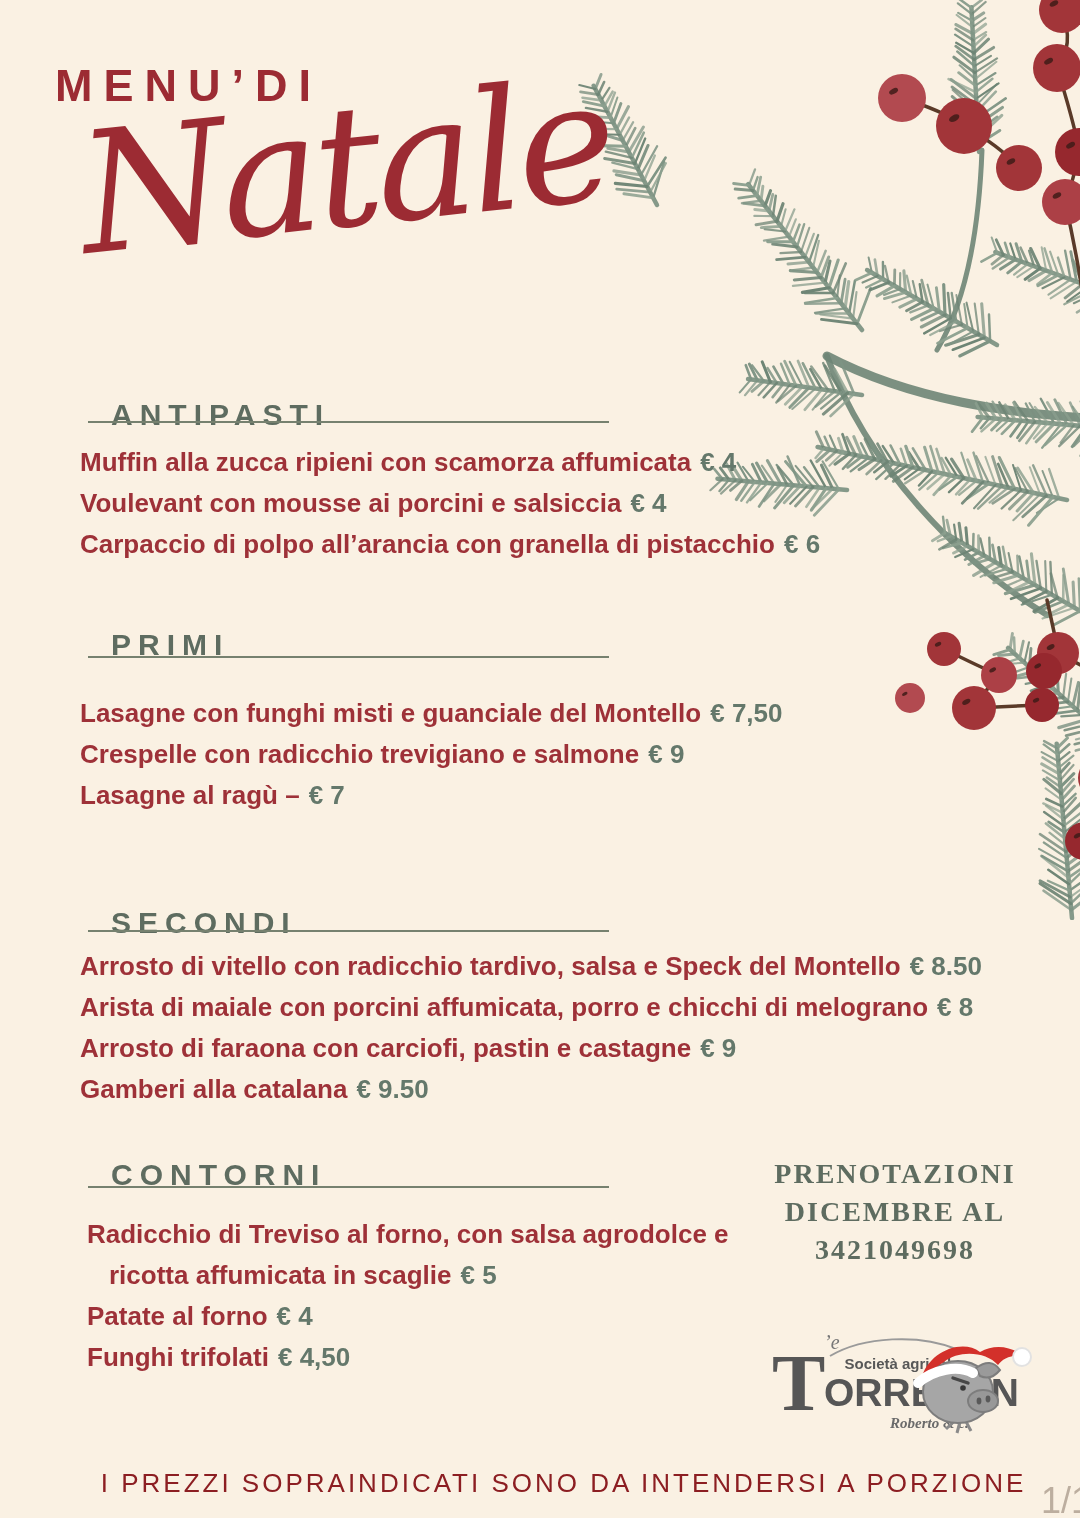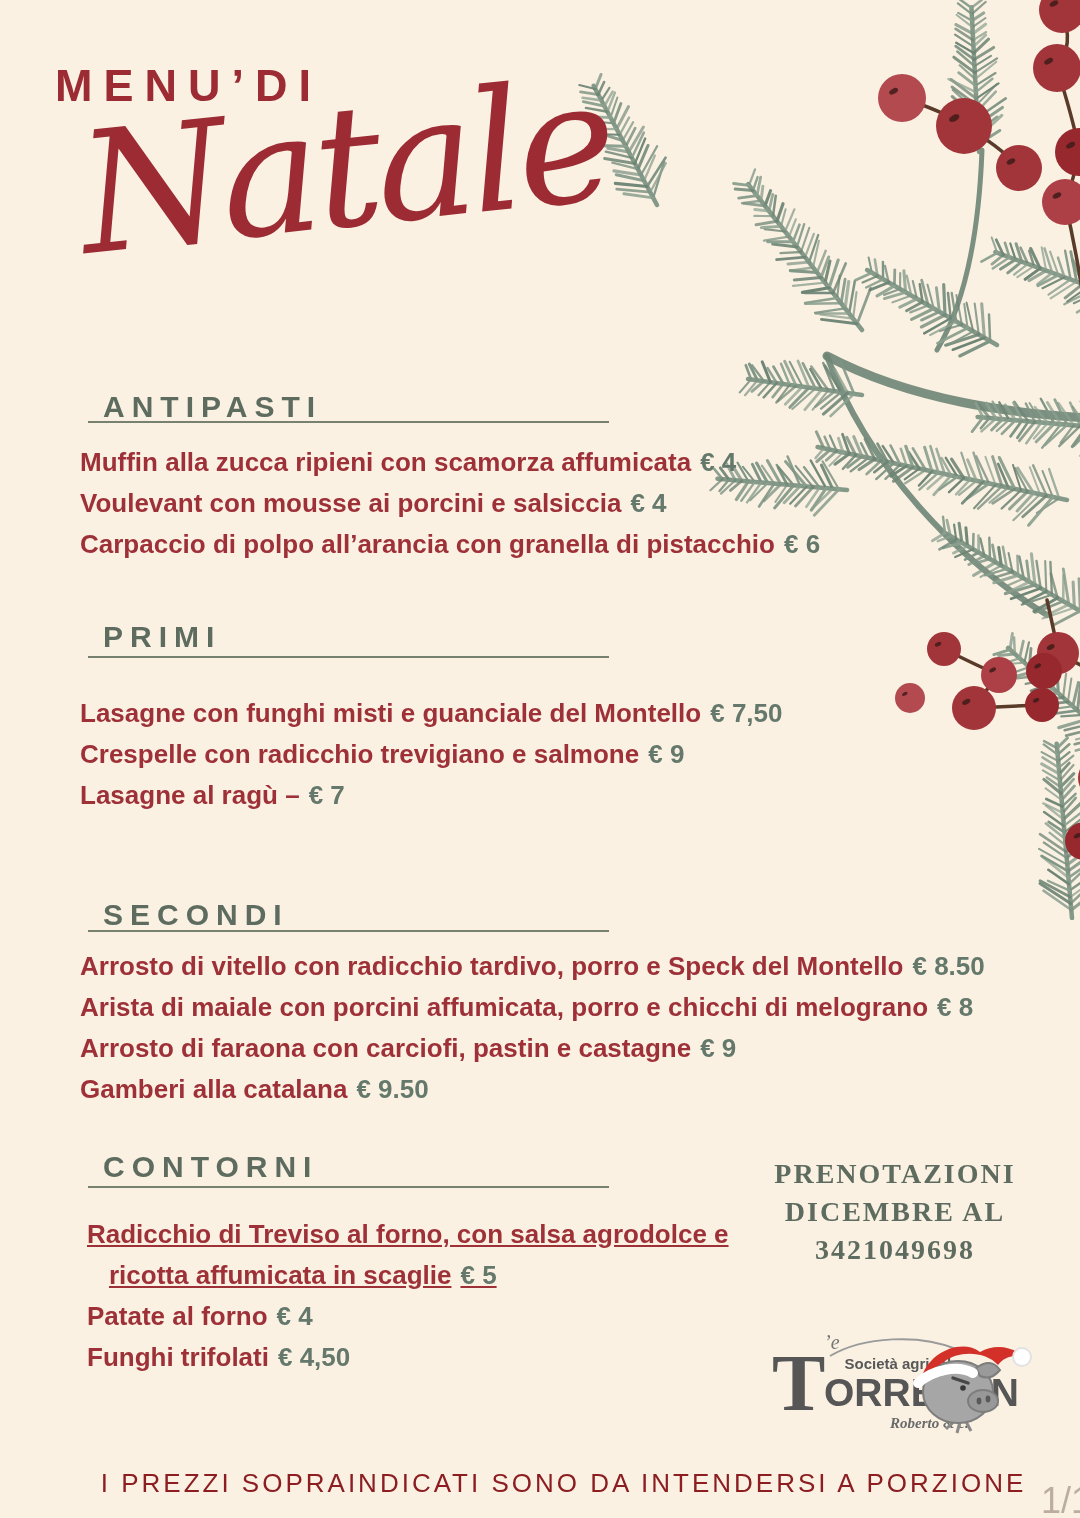--- a/index.html
+++ b/index.html
@@ -16,34 +16,34 @@
     color:var(--title-red,#9C2B33);
   }
   .script{
     position:absolute;left:70px;top:96px;
     font-family:"DejaVu Serif",serif;font-style:italic;
     font-size:168px;line-height:1.2;letter-spacing:-6px;
     color:var(--title-red,#9C2B33);
     transform:rotate(-6deg);transform-origin:left top;
   }
   .sec-head{
-    position:absolute;left:95px;margin:8px;
+    position:absolute;left:95px;margin:16px;
     font-size:30px;font-weight:700;letter-spacing:7px;
     color:var(--header-green,#5E6C60);
   }
   .sec-line{position:absolute;left:88px;width:521px;height:2px;background:#76816F;}
   .items{
     position:absolute;left:45px;margin:0;padding:0;list-style:none;
     font-size:26px;font-weight:700;color:var(--item-red,#9E3138);
   }
   .items li{line-height:41px;white-space:nowrap;margin-left:35px;}
   .items .price{color:var(--price-green,#64786B);margin-left:9px;}
   .items.contorni{left:52px;}
   .items.contorni li{white-space:normal;}
-  .items.contorni li.wrap{width:700px;padding-left:22px;text-indent:-22px;text-decoration:underline;}
+  .items.contorni li.wrap{width:700px;padding-left:22px;text-indent:-22px;}
   .booking{
     position:absolute;left:742px;top:1155px;width:306px;text-align:center;
     font-family:"Liberation Serif",serif;font-weight:700;
     font-size:28px;line-height:38px;letter-spacing:2px;
     color:var(--header-green,#5D6C60);
   }
   .logo{position:absolute;left:768px;top:1322px;width:280px;height:130px;}
   .footer{
     position:absolute;left:0;right:0;top:1468px;text-align:center;
     font-size:26px;font-weight:400;letter-spacing:3px;
@@ -744,21 +744,21 @@
   <div class="sec-line" style="top:656px"></div>
   <ul class="items" style="top:693px">
     <li><span>Lasagne con funghi misti e guanciale del Montello</span><span class="price">€ 7,50</span></li>
     <li><span>Crespelle con radicchio trevigiano e salmone</span><span class="price">€ 9</span></li>
     <li><span>Lasagne al ragù –</span><span class="price">€ 7</span></li>
   </ul>
 
   <h2 class="sec-head" style="top:890px">SECONDI</h2>
   <div class="sec-line" style="top:930px"></div>
   <ul class="items" style="top:946px">
-    <li><span>Arrosto di vitello con radicchio tardivo, porro e Speck del Montello</span><span class="price">€ 8.50</span></li>
+    <li><span>Arrosto di vitello con radicchio tardivo, salsa e Speck del Montello</span><span class="price">€ 8.50</span></li>
     <li><span>Arista di maiale con porcini affumicata, porro e chicchi di melograno</span><span class="price">€ 8</span></li>
     <li><span>Arrosto di faraona con carciofi, pastin e castagne</span><span class="price">€ 9</span></li>
     <li><span>Gamberi alla catalana</span><span class="price">€ 9.50</span></li>
   </ul>
 
   <h2 class="sec-head" style="top:1142px">CONTORNI</h2>
   <div class="sec-line" style="top:1186px"></div>
   <ul class="items contorni" style="top:1214px">
     <li class="wrap"><span>Radicchio di Treviso al forno, con salsa agrodolce e ricotta affumicata in scaglie</span><span class="price">€ 5</span></li>
     <li><span>Patate al forno</span><span class="price">€ 4</span></li>

